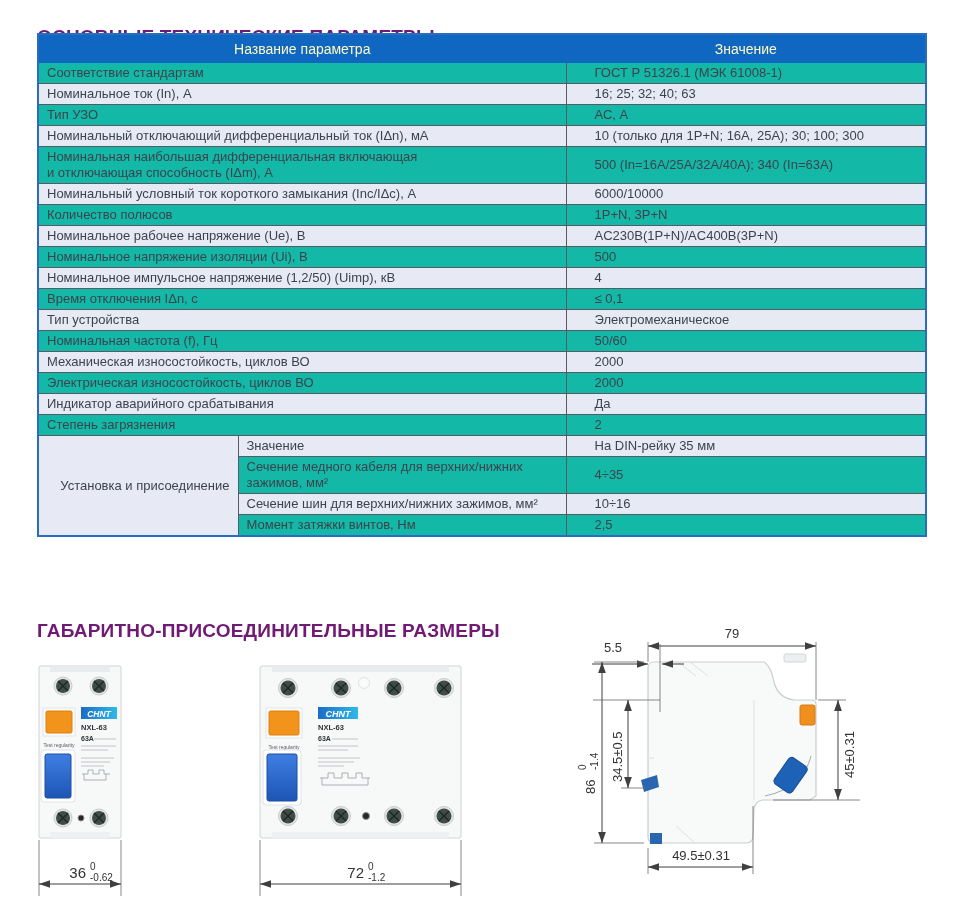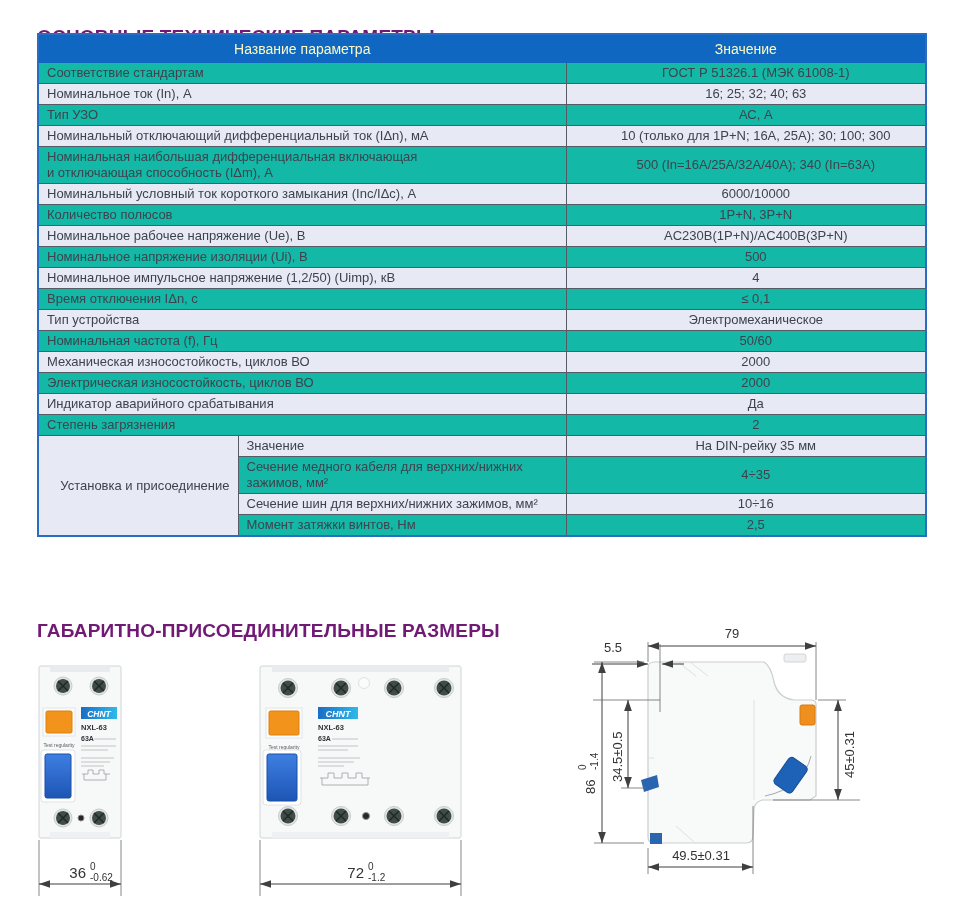--- a/index.html
+++ b/index.html
@@ -25,21 +25,21 @@
   table.spec th{
     background:#0f67c2;color:#fef9c3;font-weight:normal;font-size:14px;
     padding:4px 6px;height:19px;border:1px solid #0f67c2;
   }
   table.spec th + th{border-left:1px solid #8fb3da;}
   table.spec td{
     border:1px solid #565b63;padding:2px 8px;line-height:16px;
     background:#14b8a6;vertical-align:middle;
   }
   table.spec td.param{text-align:left;white-space:pre-line;}
-  table.spec td.value{text-align:center;padding-left:28px;}
+  table.spec td.value{padding-left:28px;}
   table.spec tr.alt td{background:#e7eaf4;}
   table.spec td.group-cell{background:#e7eaf4 !important;text-align:right;}
 
   .fig{position:absolute;}
   #fig-2p{left:36px;top:650px;}
   #fig-4p{left:258px;top:650px;}
   #fig-side{left:578px;top:608px;}
 
   svg text{font-family:"Liberation Sans",sans-serif;}
   .dim-line{stroke:#3f3f3f;stroke-width:1;fill:none;}

